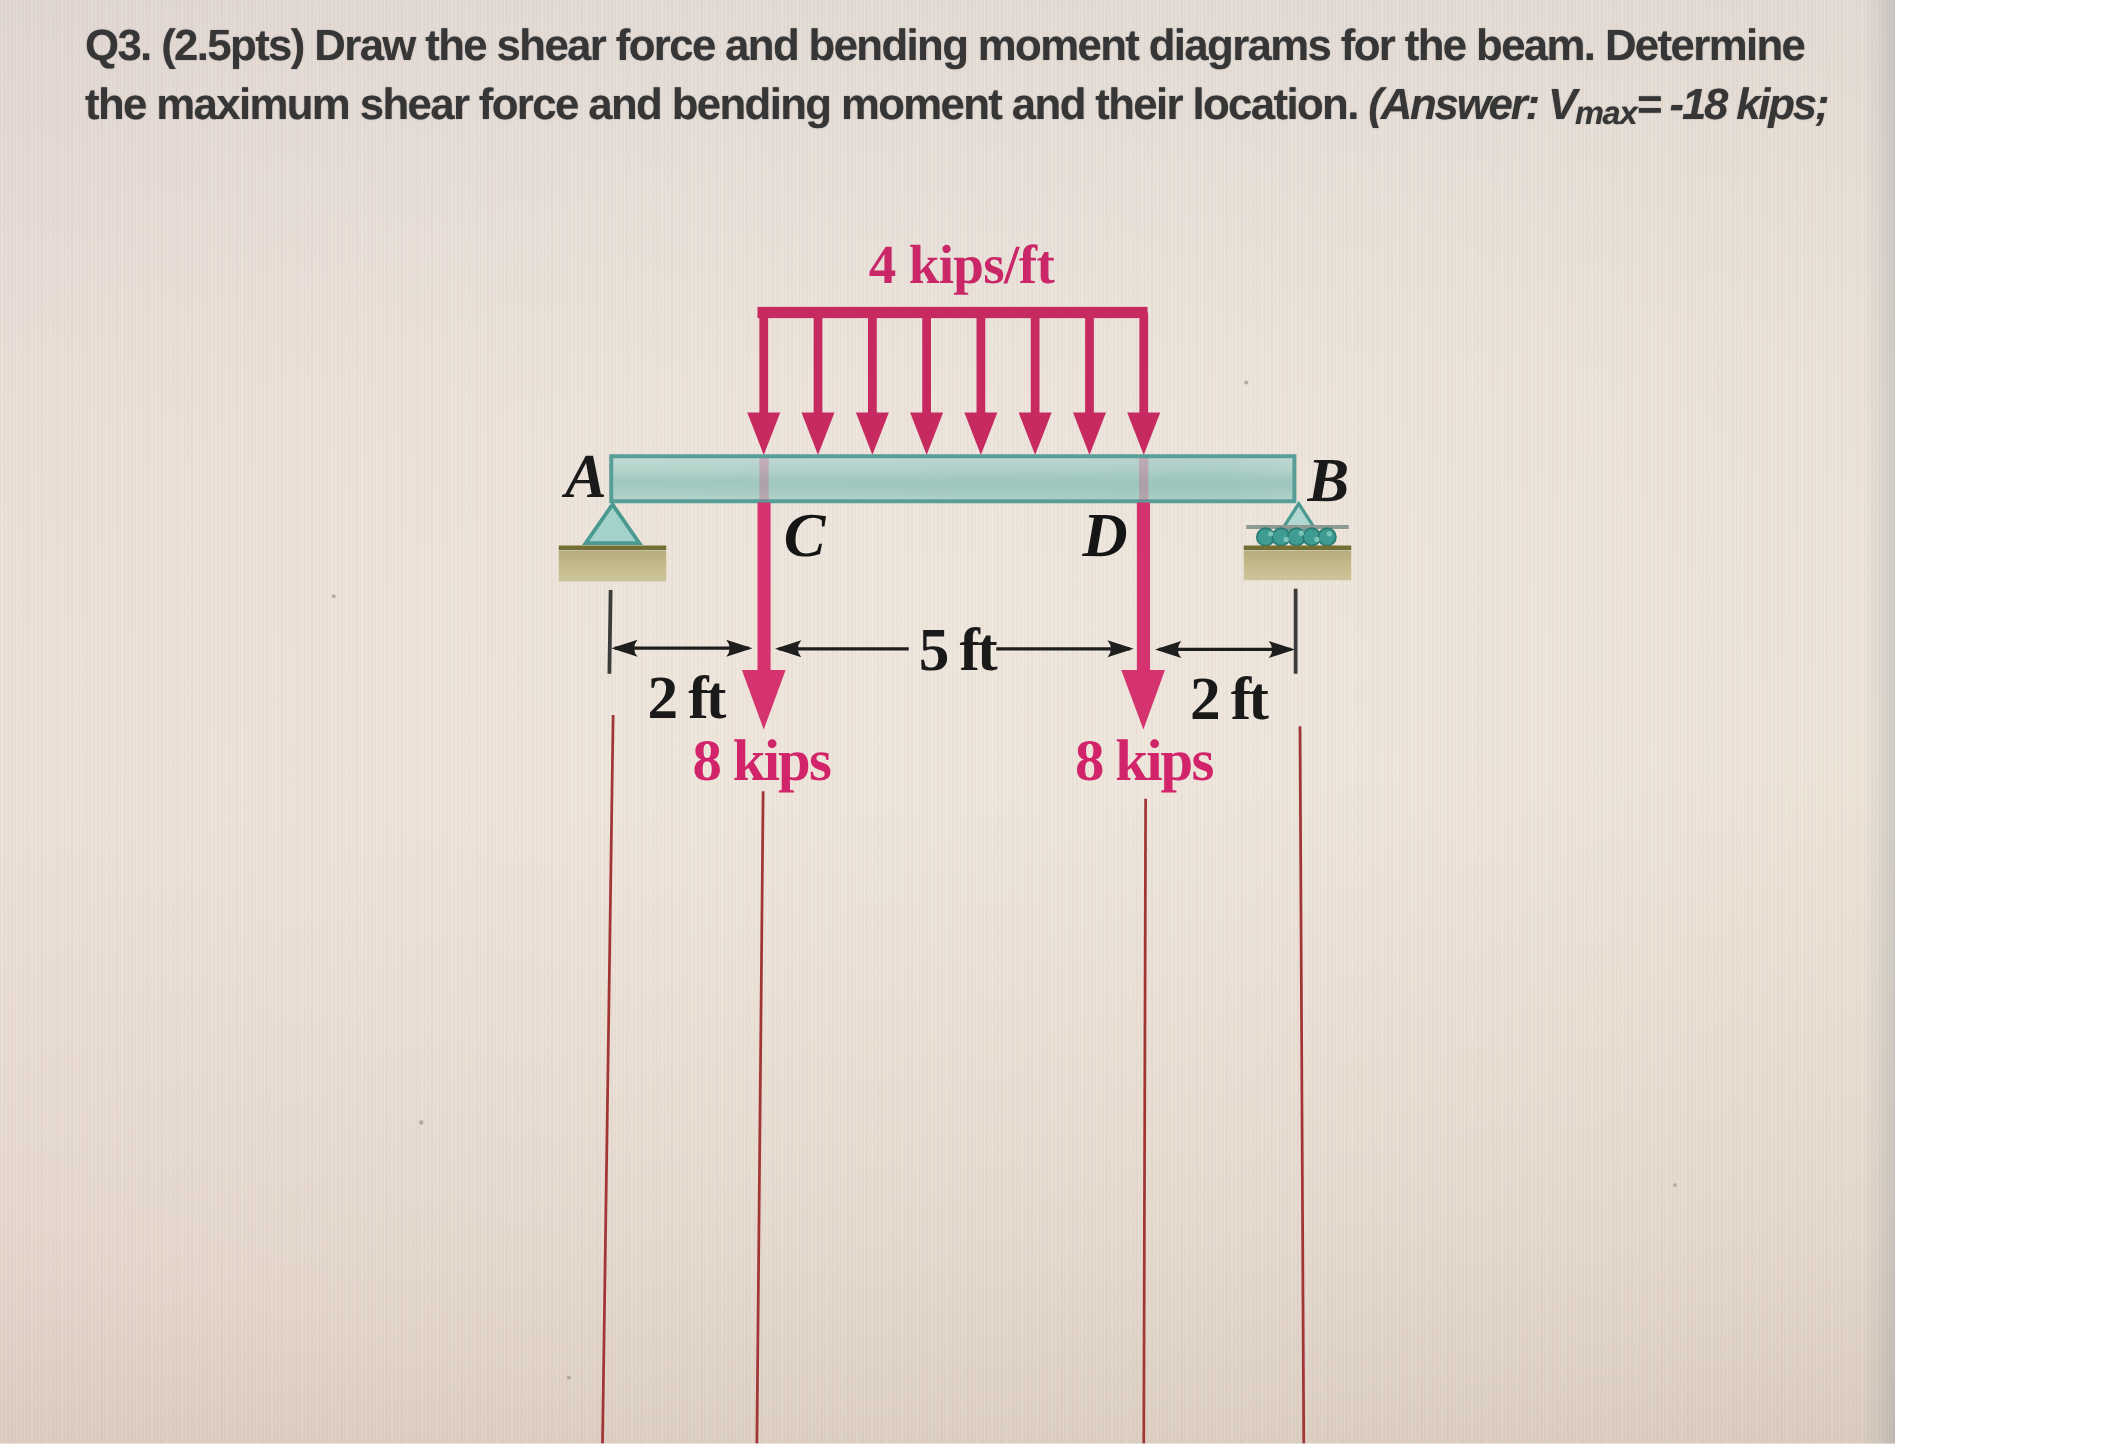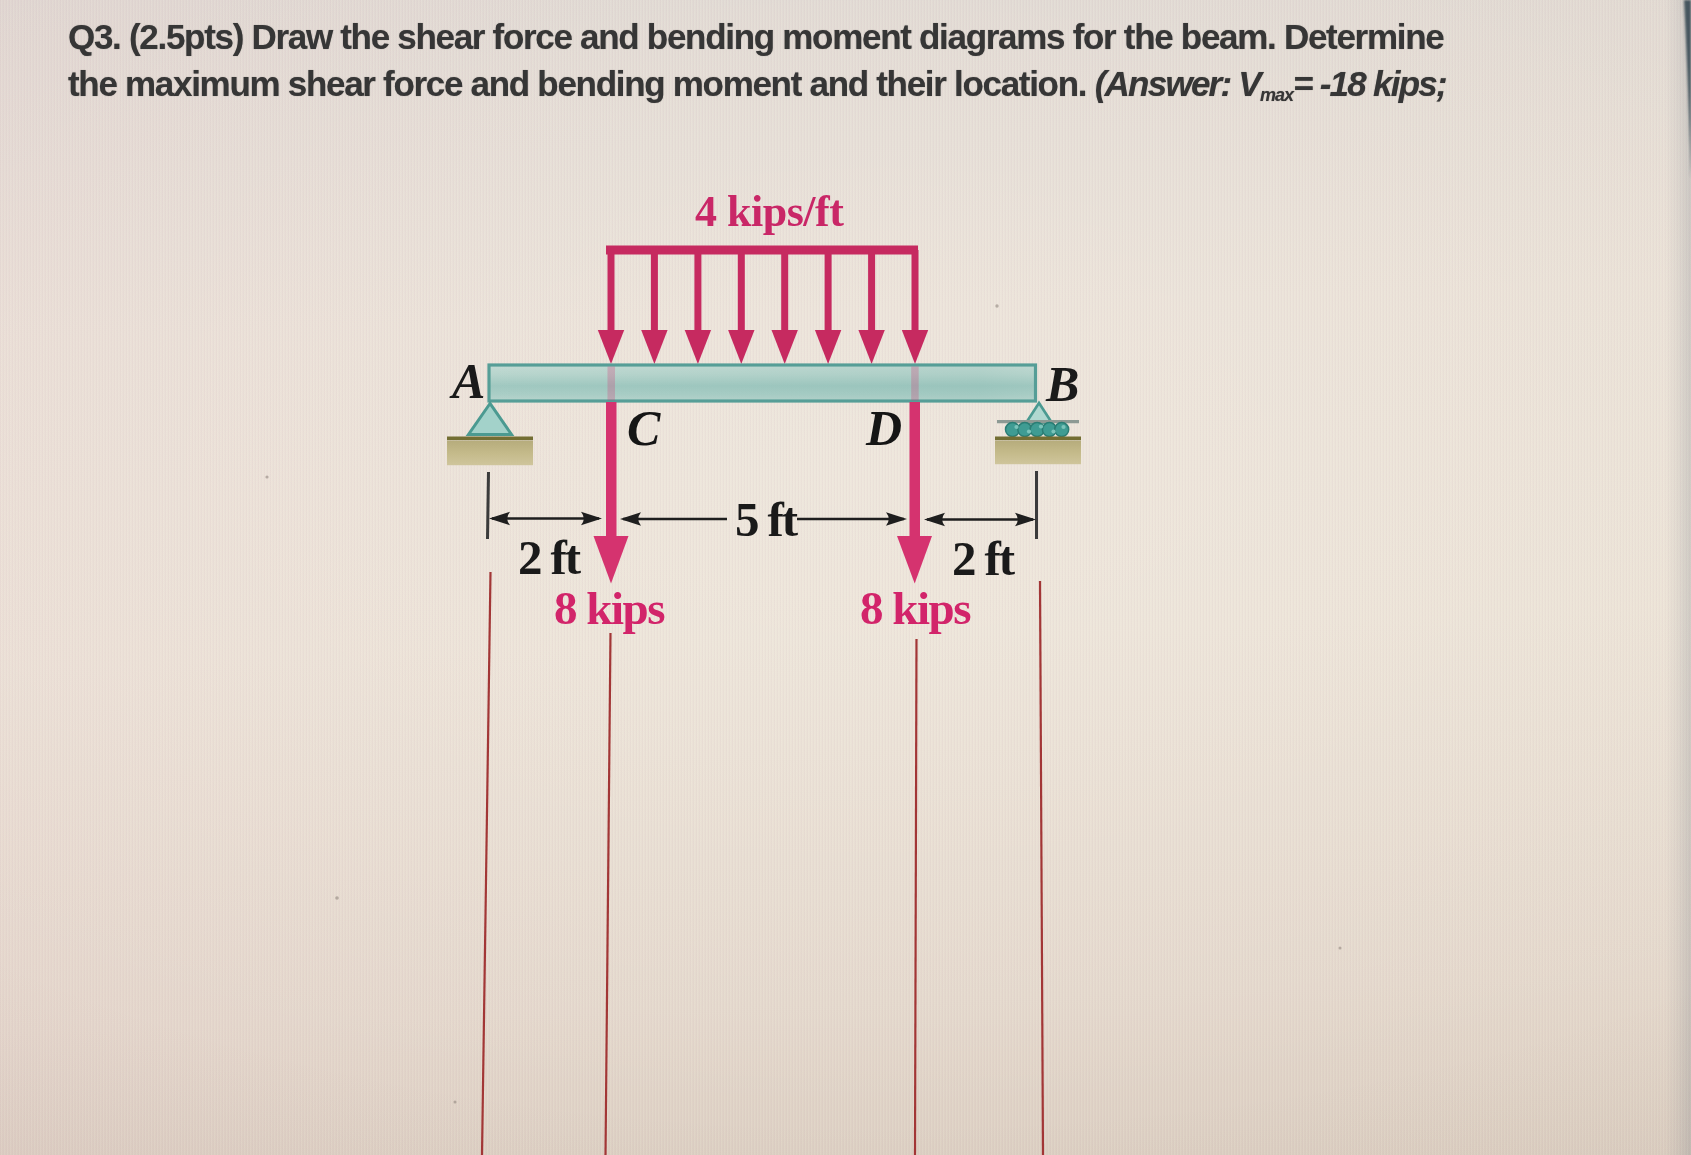--- a/index.html
+++ b/index.html
@@ -1,23 +1,23 @@
 <!DOCTYPE html>
 <html><head>
 <meta charset="utf-8">
 <style>
   html,body{margin:0;padding:0;}
-  #page{position:relative;width:1691px;height:1155px;overflow:hidden;
+  #page{position:relative;width:1516px;height:1155px;overflow:hidden;
     background:
       radial-gradient(130% 95% at 52% 40%, rgba(255,252,246,0.22) 0%, rgba(255,252,246,0.08) 42%, rgba(255,255,255,0) 60%, rgba(75,48,32,0.10) 100%),
       linear-gradient(178deg, #ded7d1 0%, #e8dfd5 28%, #eae1d5 55%, #e3d7cb 85%, #dbcec1 100%);
     font-family:"Liberation Sans", sans-serif;-webkit-font-smoothing:antialiased;}
   .tex{position:absolute;left:68px;color:#363636;filter:blur(0.45px);font-weight:bold;font-size:35px;letter-spacing:-1.3px;white-space:nowrap;line-height:1;text-shadow:0 0 1px rgba(60,58,56,0.55);}
   .it{font-style:italic;letter-spacing:-1.75px;}
-  .sub{font-size:18px;vertical-align:-4.5px;letter-spacing:-1px;}
+  .sub{font-size:26px;vertical-align:-4.5px;letter-spacing:-1px;}
 </style>
 </head>
 <body>
 <div id="page">
 
   <div style="position:absolute;inset:0;background:
     linear-gradient(90deg, rgba(232,200,205,0.12) 0%, rgba(232,200,205,0.05) 22%, rgba(0,0,0,0) 38%, rgba(0,0,0,0) 72%, rgba(240,228,205,0.06) 100%),
     repeating-linear-gradient(90deg, rgba(205,175,185,0.10) 0 1px, rgba(248,246,228,0.12) 1px 2px, rgba(0,0,0,0) 2px 3px);"></div>
 
   <div style="position:absolute;right:0;top:0;width:26px;height:100%;background:linear-gradient(90deg, rgba(100,110,122,0) 0%, rgba(100,110,122,0.08) 45%, rgba(92,104,118,0.20) 100%);"></div>

